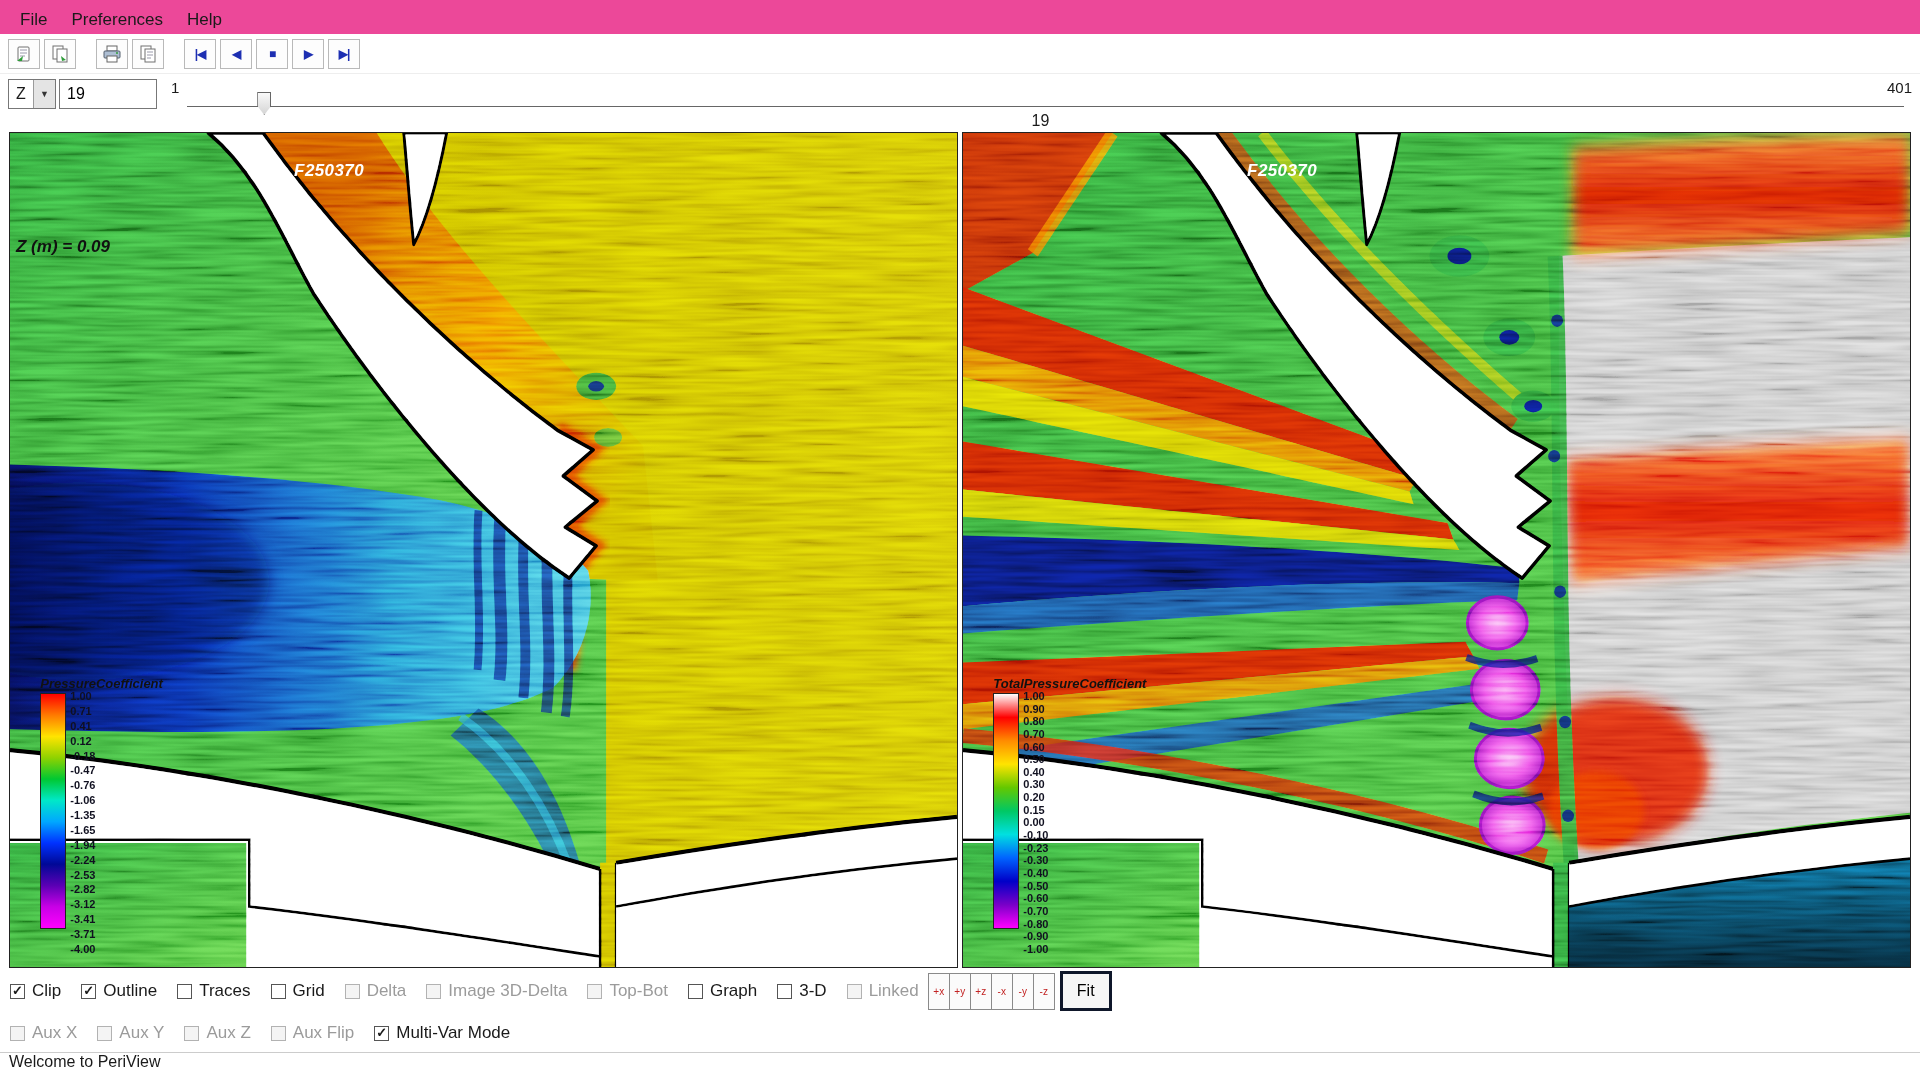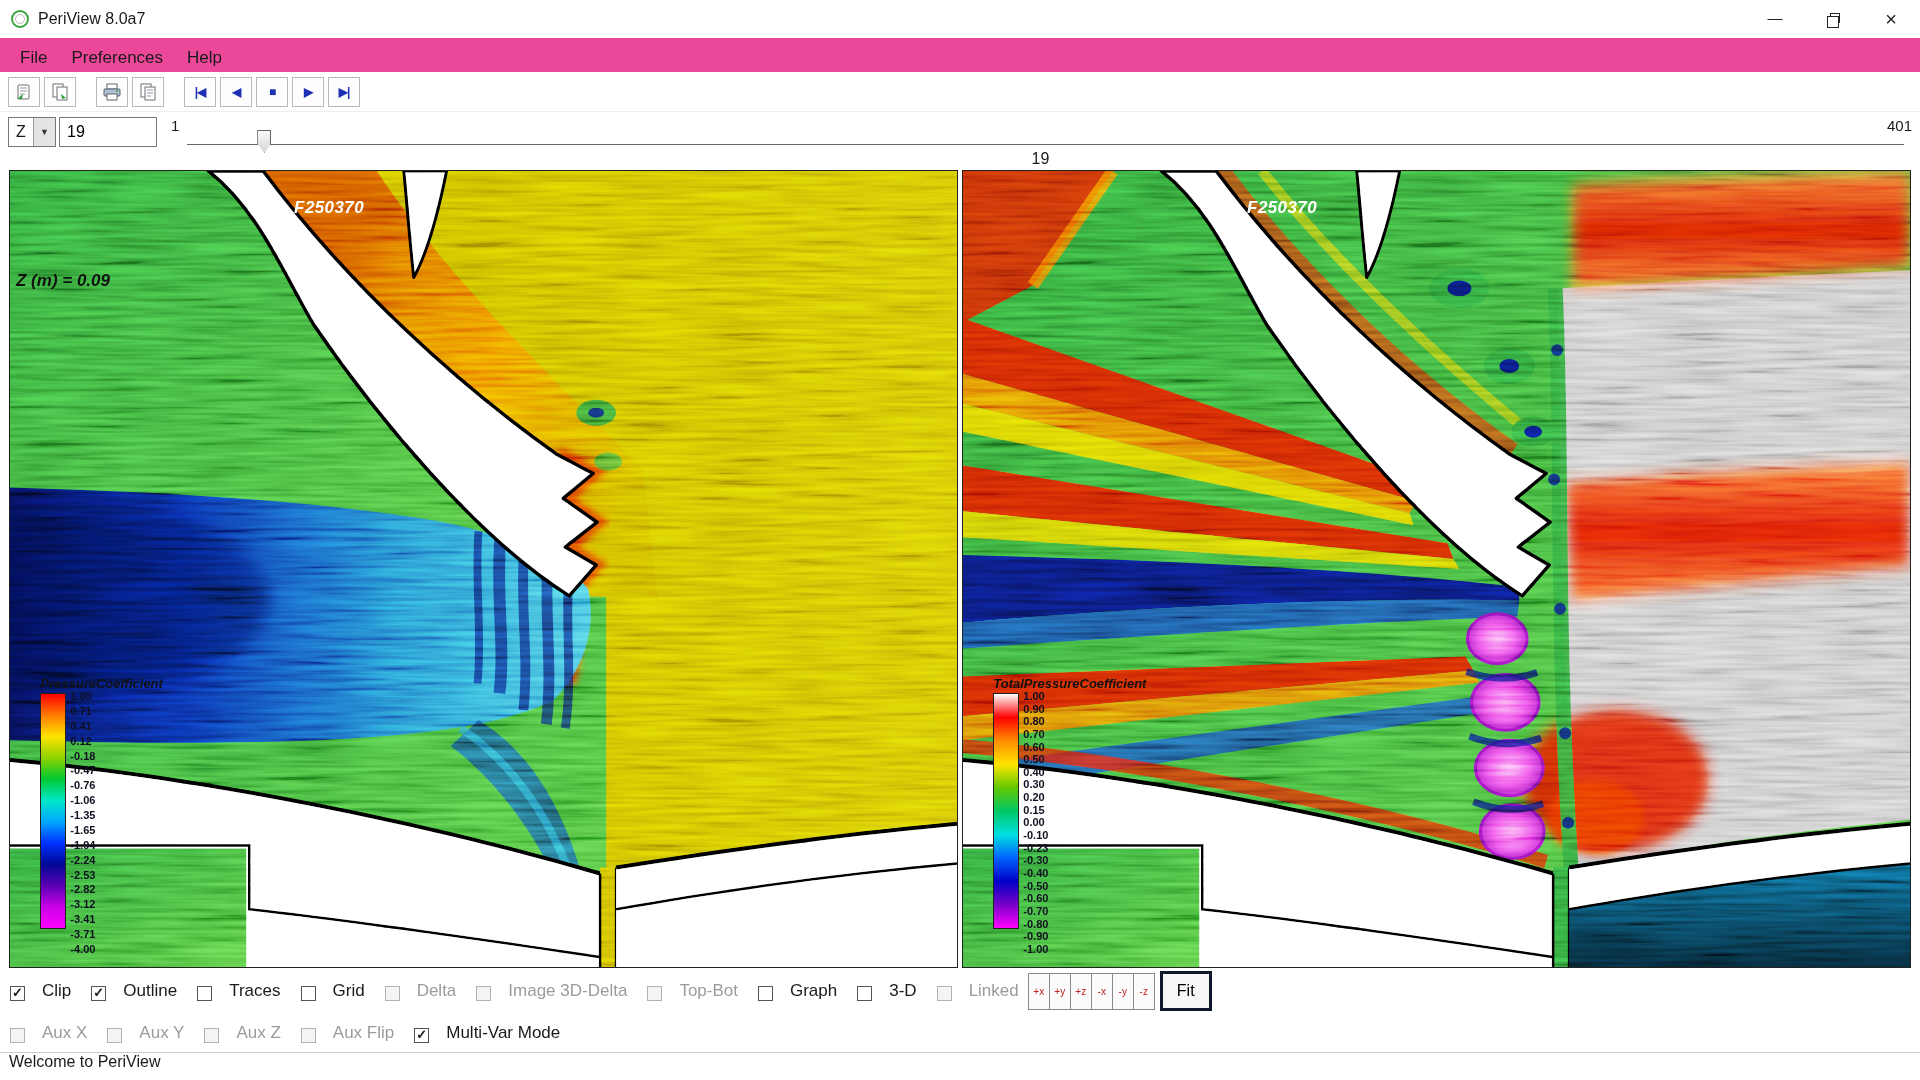--- a/index.html
+++ b/index.html
@@ -56,21 +56,21 @@
   .cbar-body { display: flex; }
   .cbar-gradient { width: 26px; height: 236px; border: 1px solid #222; }
   .cbar-labels { display: flex; flex-direction: column; justify-content: space-between; margin-left: 4px; height: 264px; margin-top: -2px; }
   .cbar-label { font-size: 11px; font-weight: bold; line-height: 1; color: #101020; }
 
   
   .controls-row { display: flex; align-items: center; padding-left: 10px; font-size: 17px; background: #fff; flex: none; }
   .row1 { height: 46px; }
   .row2 { height: 38px; }
   .cb-group { display: flex; align-items: center; gap: 20px; }
-  .cb { display: flex; align-items: flex-end; gap: 17px; white-space: nowrap; }
+  .cb { display: flex; align-items: center; gap: 7px; white-space: nowrap; }
   .cb .box { width: 15px; height: 15px; border: 1px solid #555; background: #fff; display: flex; align-items: center; justify-content: center; flex: none; }
   .cb .check { display: none; font-size: 13px; font-weight: bold; line-height: 1; margin-top: -2px; }
   .cb.checked .check { display: block; }
   .cb.checked .check::before { content: "✓"; }
   .cb.disabled { color: #9b9b9b; }
   .cb.disabled .box { border-color: #b2b2b2; background: #f4f4f4; }
   .view-btns { display: flex; margin-left: 10px; }
   .vbtn { width: 22px; height: 37px; border: 1px solid #8a8a8a; background: #fbfbfb; font-size: 10px; color: #c22222; margin-left: -1px; padding: 0; font-family: "Liberation Sans", sans-serif; }
   .fit-btn { width: 52px; height: 40px; border: 3px solid #0f172a; background: #f6f6f6; font-size: 16px; margin-left: 5px; font-family: "Liberation Sans", sans-serif; }
 
@@ -144,35 +144,20 @@
       <path id="profileL" d="M0,678 L240,678 L240,742 C350,754 470,772 592,790"></path>
       <path id="greenCorner" d="M0,681 L237,681 L237,800 L0,800 Z"></path>
       <path id="wallR" d="M608,700 C720,682 840,666 950,656 L950,800 L608,800 Z"></path>
       <path id="wallRband" d="M608,700 C720,682 840,666 950,656 L950,696 C840,706 720,722 608,742 Z"></path>
       <path id="belowR" d="M608,742 C720,722 840,706 950,696 L950,800 L608,800 Z"></path>
       <path id="wallRtop" d="M608,700 C720,682 840,666 950,656"></path>
       <path id="wallRbot" d="M608,742 C720,722 840,706 950,696"></path>
     </defs>
   </svg>
 
-  <div class="titlebar">
-    <span class="app-logo"></span>
-    <span class="title-text">PeriView 8.0a7</span>
-    <div class="win-btns">
-      <div class="win-btn">
-          <span class="min-glyph">—</span>
-        </div>
-      <div class="win-btn">
-          <span class="restore-box"></span>
-        </div>
-      <div class="win-btn">
-          <span class="close-glyph">×</span>
-        </div>
-    </div>
-  </div>
 
   <div class="menubar">
 
   <span class="menu-item">File</span>
       <span class="menu-item">Preferences</span>
       <span class="menu-item">Help</span>
     </div>
 
   <div class="toolbar">
     <button class="tbtn">

